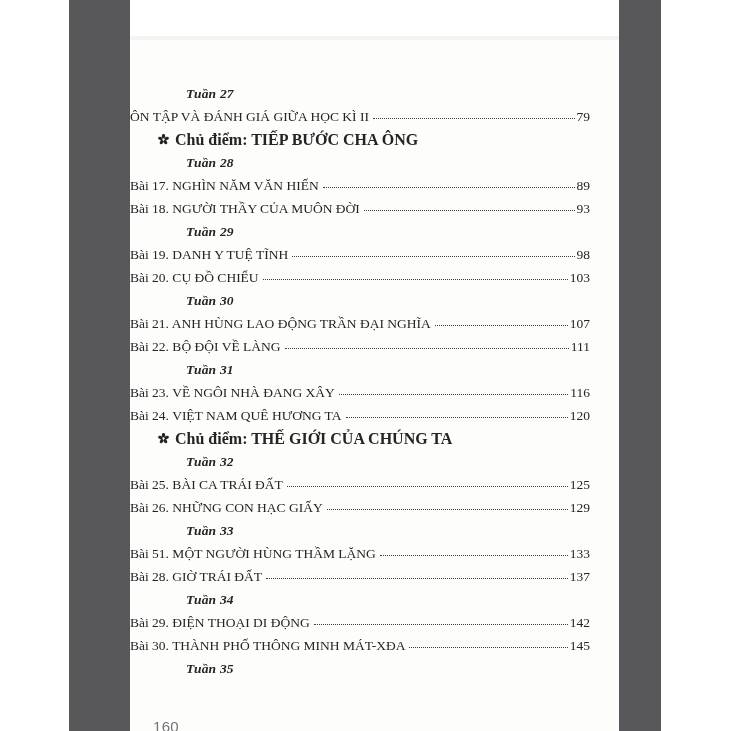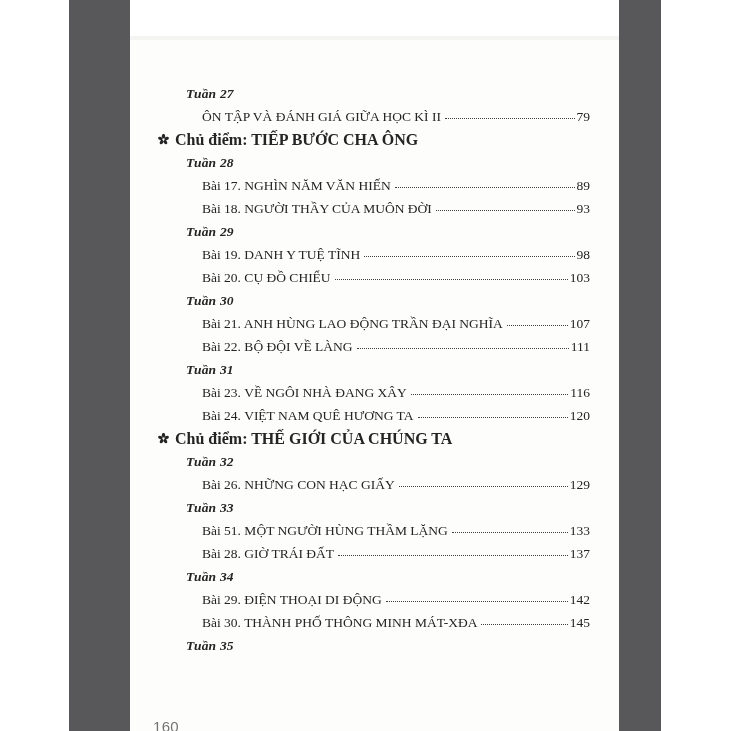--- a/index.html
+++ b/index.html
@@ -27,21 +27,21 @@
     white-space:nowrap;
   }
   .row.week{
     padding-left:56px;font-weight:bold;font-style:italic;font-size:13.5px;
     letter-spacing:0.2px;
   }
   .row.theme{
     padding-left:28px;font-weight:bold;font-size:16px;align-items:center;
   }
   .row.theme .flower-wrap{display:inline-block;line-height:0;margin-right:6px;}
-  .row.entry{padding-left:72px;font-size:13.5px;align-items:flex-end;}
+  .row.entry{font-size:13.5px;align-items:flex-end;}
   .entry-title{flex:0 0 auto;}
   .leader{
     flex:1 1 auto;min-width:8px;align-self:center;
     border-bottom:1.8px dotted #3c3c3c;
     margin:4px 2px 0 4px;
   }
   .pagenum{flex:0 0 auto;font-size:13.5px;}
   .folio{
     position:absolute;left:23px;top:682px;
     font-family:"Liberation Sans","DejaVu Sans",sans-serif;
@@ -136,20 +136,25 @@
             <ellipse cx="12" cy="5" rx="3.6" ry="5.2" fill="#242424" transform="rotate(216 12 12)"></ellipse>
             <ellipse cx="12" cy="5" rx="3.6" ry="5.2" fill="#242424" transform="rotate(288 12 12)"></ellipse>
             <circle cx="12" cy="12" r="2" fill="#fdfdfc"></circle>
           </svg></span>
         <span>Chủ điểm: THẾ GIỚI CỦA CHÚNG TA</span>
       </div>
       <div class="row week">
         <span>Tuần 32</span>
       </div>
       <div class="row entry">
+        <span class="entry-title">Bài 25. BÀI CA TRÁI ĐẤT</span>
+        <span class="leader" style="border-bottom-color: rgb(60, 60, 60);"></span>
+        <span class="pagenum">125</span>
+      </div>
+      <div class="row entry">
         <span class="entry-title">Bài 26. NHỮNG CON HẠC GIẤY</span>
         <span class="leader" style="border-bottom-color: rgb(60, 60, 60);"></span>
         <span class="pagenum">129</span>
       </div>
       <div class="row week">
         <span>Tuần 33</span>
       </div>
       <div class="row entry">
         <span class="entry-title">Bài 51. MỘT NGƯỜI HÙNG THẦM LẶNG</span>
         <span class="leader" style="border-bottom-color: rgb(60, 60, 60);"></span>

